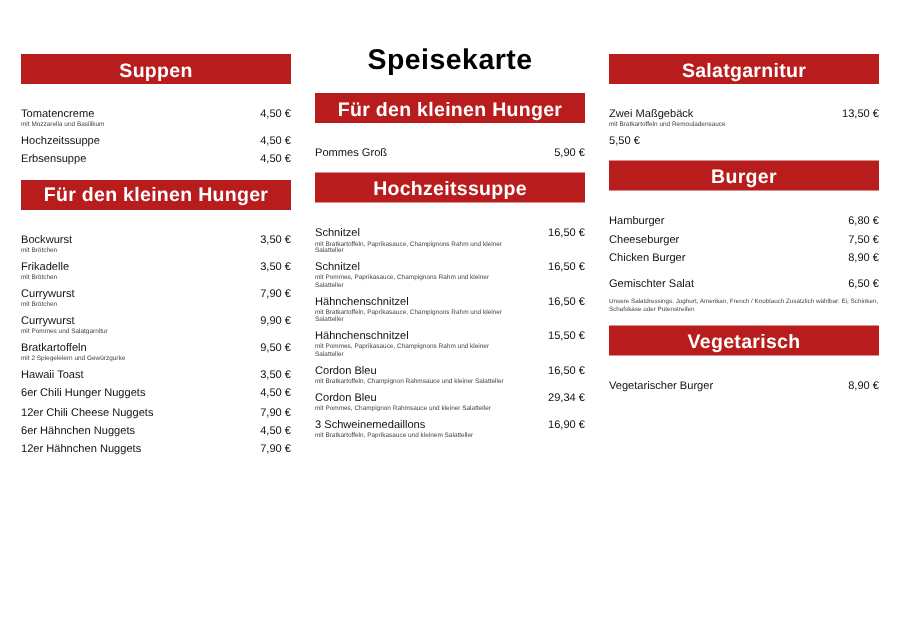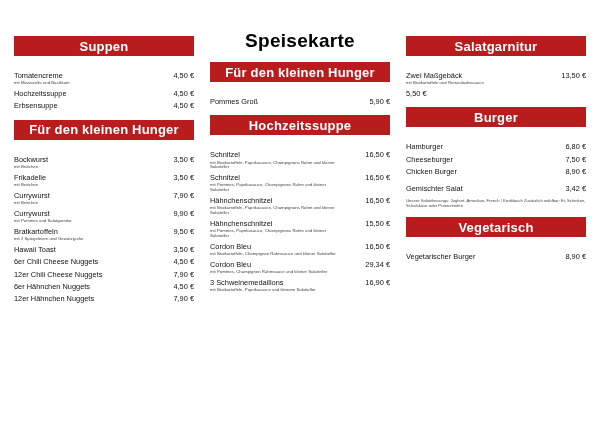--- a/index.html
+++ b/index.html
@@ -159,21 +159,21 @@
             <div class="item-price">9,50 €</div>
           </div>
           <div class="item">
             <div class="item-main">
               <span class="item-name">Hawaii Toast</span>
             </div>
             <div class="item-price">3,50 €</div>
           </div>
           <div class="item">
             <div class="item-main">
-              <span class="item-name">6er Chili Cheese Nuggets</span>
+              <span class="item-name">6er Chili Hunger Nuggets</span>
             </div>
             <div class="item-price">4,50 €</div>
           </div>
           <div class="item">
             <div class="item-main">
               <span class="item-name">12er Chili Cheese Nuggets</span>
             </div>
             <div class="item-price">7,90 €</div>
           </div>
           <div class="item">
@@ -286,21 +286,21 @@
               <span class="item-name">Chicken Burger</span>
             </div>
             <div class="item-price">8,90 €</div>
           </div>
         </div>
         <div class="section">
           <div class="item">
             <div class="item-main">
               <span class="item-name">Gemischter Salat</span>
             </div>
-            <div class="item-price">3,42 €</div>
+            <div class="item-price">6,50 €</div>
           </div>
           <div class="footnote">Unsere Salatdressings: Joghurt, Amerikan, French / Knoblauch Zusätzlich wählbar: Ei, Schinken, Schafskäse oder Putenstreifen</div>
         </div>
         <div class="section">
           <div class="section-head">Vegetarisch</div>
           <div class="item">
             <div class="item-main">
               <span class="item-name">Vegetarischer Burger</span>
             </div>
             <div class="item-price">8,90 €</div>

